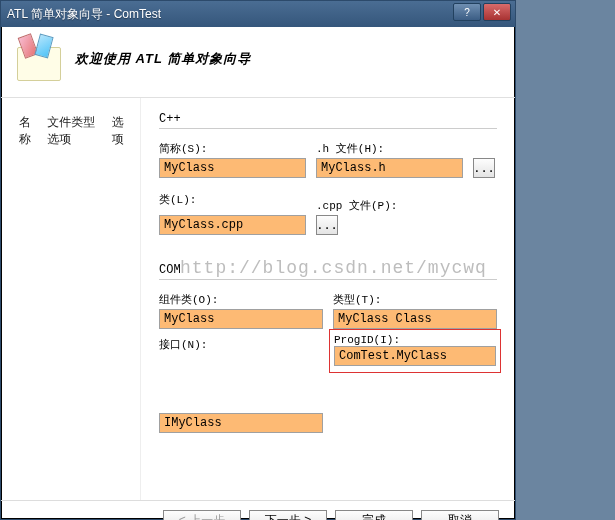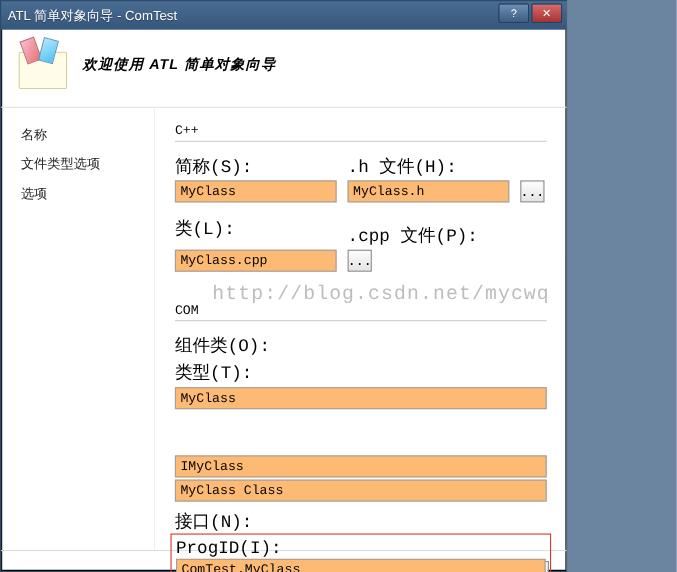--- a/index.html
+++ b/index.html
@@ -10,33 +10,33 @@
   .title-controls { position:absolute; right:4px; top:2px; display:flex; gap:2px; }
   .tc-btn { width:28px; height:18px; background:linear-gradient(#6f8fb2,#3b5d84); border:1px solid #22415f; border-radius:2px; color:#fff; font-size:10px; display:flex; align-items:center; justify-content:center; }
   .tc-close { background:linear-gradient(#d86b6b,#a83232); }
   .header { display:flex; align-items:center; gap:12px; padding:8px 14px 14px 14px; border-bottom:1px solid #e0e0e0; }
   .wizard-icon { width:48px; height:48px; position:relative; }
   .wizard-icon .doc { position:absolute; left:2px; top:12px; width:44px; height:34px; background:#fffde7; border:1px solid #d4cf9a; border-radius:2px; }
   .wizard-icon .d1 { position:absolute; left:6px; top:0; width:14px; height:22px; background:linear-gradient(135deg,#f8bbd0,#e57373); transform:rotate(-20deg); border:1px solid #c06b6b; }
   .wizard-icon .d2 { position:absolute; left:22px; top:0; width:14px; height:22px; background:linear-gradient(135deg,#b3e5fc,#4fc3f7); transform:rotate(15deg); border:1px solid #5a9bc1; }
   .header h1 { font-size:13px; font-weight:bold; margin:0; letter-spacing:1px;font-style:italic; }
   .body { display:flex; height:402px; }
-  .sidebar { width:140px; padding:16px 10px 10px 18px; display:flex; flex-direction:column; gap:10px; border-right:1px solid #eee; }
+  .sidebar { width:140px; padding:16px 10px 10px 18px; display:flex; flex-direction:row; gap:10px; border-right:1px solid #eee; }
   .sidebar .nav { color:#222; }
   .content { flex:1; position:relative; padding:14px 18px 8px 18px; }
   .group-label { font-family:"Courier New",monospace; font-size:12px; margin-bottom:2px; }
   .hr { height:1px; background:#ccc; margin:2px 0 10px 0; }
   .grid { display:grid; grid-template-columns: 1fr 1fr 24px; column-gap:10px; row-gap:2px; align-items:center; margin-bottom:8px; }
-  .lbl { font-family:"SimSun","Courier New",monospace; font-size:16px; margin-top:2px; }
+  .lbl { font-family:"SimSun","Courier New",monospace; font-size:11px; margin-top:2px; }
   input.txt { width:100%; height:20px; border:1px solid #a0a0a0; padding:1px 4px; font-family:"Courier New",monospace; font-size:12px; background:#fdba74; }
   .browse { width:22px; height:20px; border:1px solid #888; background:linear-gradient(#fdfdfd,#e4e4e4); font-family:monospace; display:flex; align-items:center; justify-content:center; }
   .com-block { margin-top:28px; }
-  .com-grid { display:grid; grid-template-columns:1fr; column-gap:10px; row-gap:2px; }
+  .com-grid { display:grid; grid-template-columns:1fr 1fr; column-gap:10px; row-gap:2px; }
   .hlbox { border:1px solid #d33; padding:2px 4px 6px 4px; margin:-2px -4px; }
-  .watermark { position:absolute; top:160px; left:52px; color:#bdbdbd; font-family:"Courier New",monospace; font-size:18px; pointer-events:none; letter-spacing:1px; }
+  .watermark { position:absolute; top:160px; left:39px; color:#bdbdbd; font-family:"Courier New",monospace; font-size:18px; pointer-events:none; letter-spacing:1px; }
   .footer { height:40px; border-top:1px solid #ddd; display:flex; align-items:center; justify-content:flex-end; gap:8px; padding:0 16px; }
   button.std { width:78px; height:22px; border:1px solid #888; background:linear-gradient(#fdfdfd,#e4e4e4); font-size:12px; }
   button.std:disabled { color:#9a9a9a; }
 </style>
 </head>
 <body>
 
 <div class="window">
   <div class="titlebar">
     <span class="title">ATL 简单对象向导 - ComTest</span>

